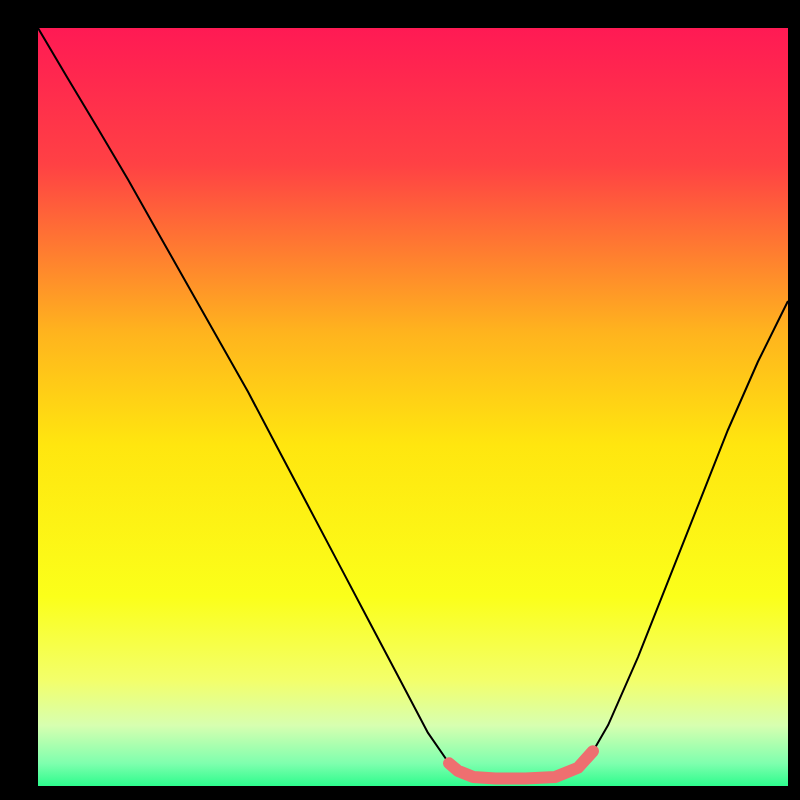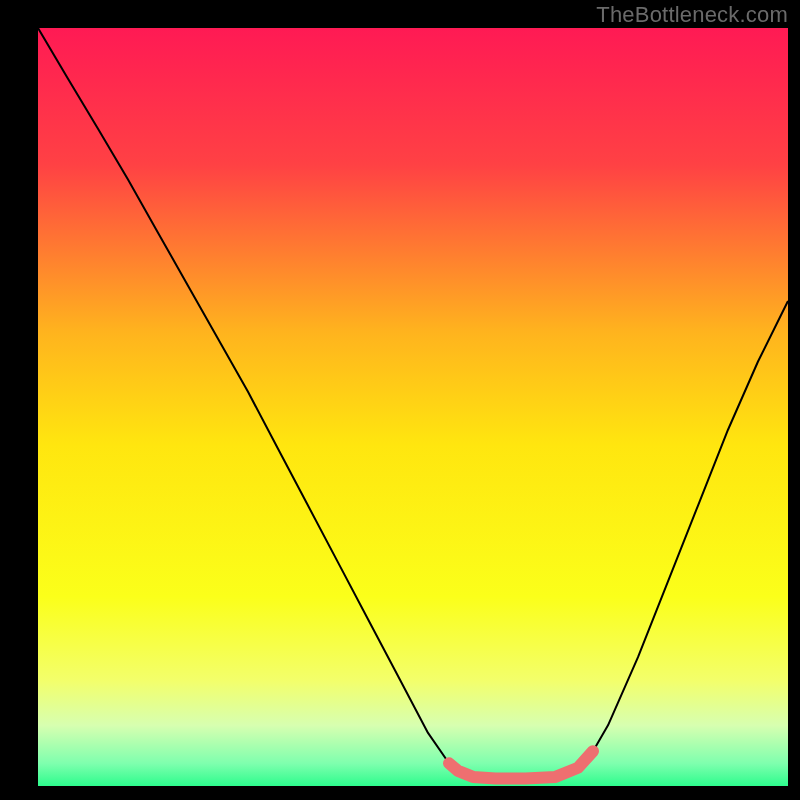--- a/index.html
+++ b/index.html
@@ -52,15 +52,14 @@
             <stop offset="97%" stop-color="#7fffae"></stop>
             <stop offset="100%" stop-color="#2dfc8d"></stop>
           </linearGradient>
       </defs>
       <rect id="bg-rect" x="0" y="0" width="750" height="758" fill="url(#bg-grad)"></rect>
       <path id="series-curve" fill="none" d="M0.00,0.00 L30.00,50.79 L60.00,100.81 L90.00,151.60 L120.00,204.66 L150.00,257.72 L180.00,310.78 L210.00,363.84 L240.00,420.69 L270.00,477.54 L300.00,534.39 L330.00,591.24 L360.00,648.09 L390.00,704.94 L411.00,735.26 L420.00,742.84 L435.00,748.90 L457.50,750.42 L487.50,750.42 L517.50,748.90 L540.00,739.81 L555.00,723.13 L570.00,697.36 L600.00,629.14 L630.00,553.34 L660.00,477.54 L690.00,401.74 L720.00,333.52 L750.00,272.88" stroke="#000000" stroke-width="2" stroke-linejoin="round"></path>
       <path id="series-highlight" fill="none" d="M411.00,735.26 L420.00,742.84 L435.00,748.90 L457.50,750.42 L487.50,750.42 L517.50,748.90 L540.00,739.81 L555.00,723.13" stroke="#ee6f70" stroke-width="12" stroke-linecap="round" stroke-linejoin="round"></path>
     </svg>
   </div>
 
-  <div class="watermark">TheBottleneck.com</div>
 
 </div>
 
 </body></html>

